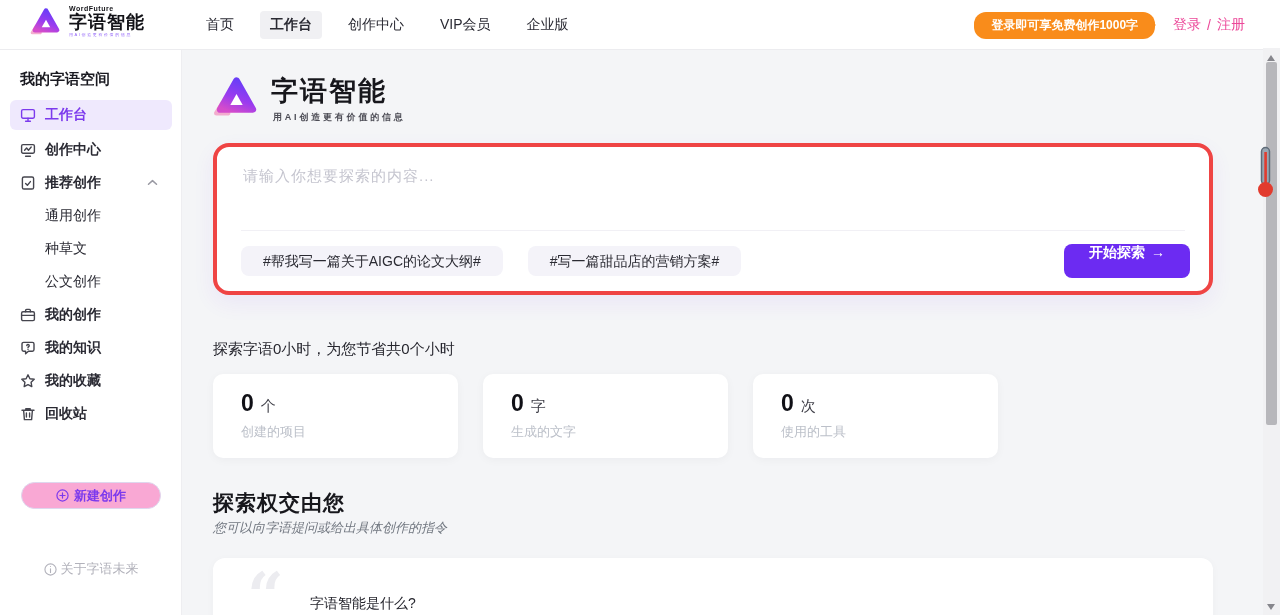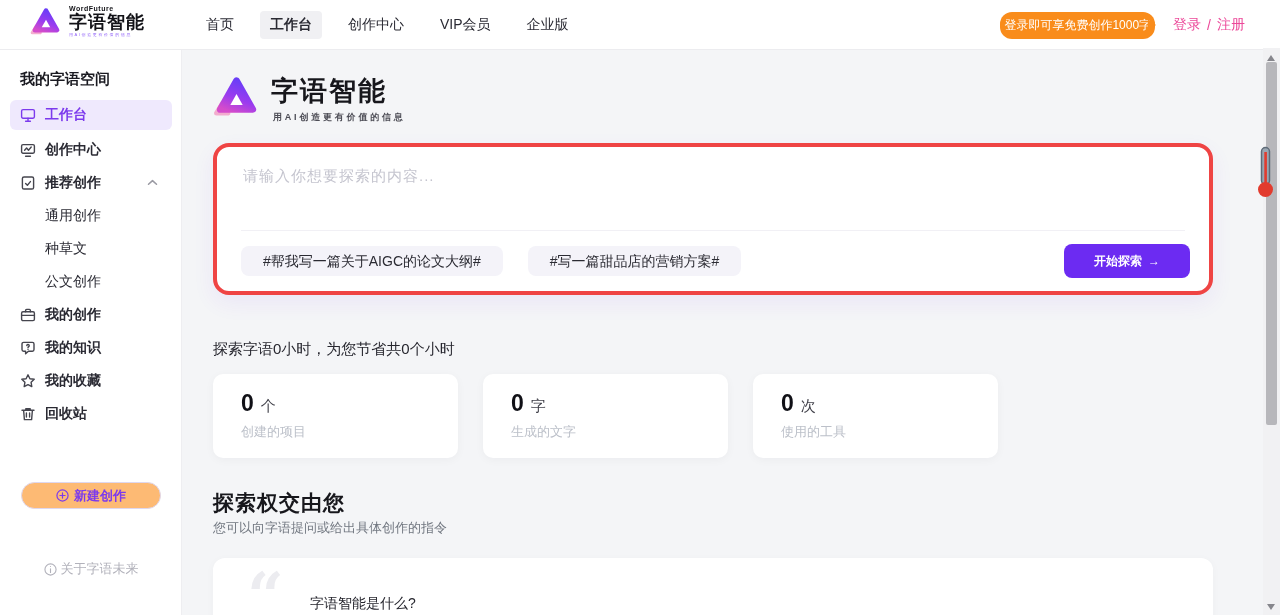--- a/index.html
+++ b/index.html
@@ -10,62 +10,62 @@
   .header { position:absolute; left:0; top:0; width:1280px; height:50px; background:#fff; border-bottom:1px solid #ececef; z-index:5; }
   .logo-group { position:absolute; left:30px; top:5px; display:flex; align-items:center; gap:7px; }
   .logo-txt { display:flex; flex-direction:column; line-height:1; }
   .logo-en { font-size:7px; font-weight:bold; color:#121217; letter-spacing:.5px; margin-bottom:1px; }
   .logo-zh { font-size:18px; font-weight:900; color:#121217; letter-spacing:1px; }
   .logo-dots { font-size:4px; color:#9061f9; letter-spacing:1.6px; margin-top:2px; white-space:nowrap; overflow:hidden; max-width:86px; }
   .nav { position:absolute; left:196px; top:0; height:50px; display:flex; align-items:center; gap:16px; }
   .nav-item { font-size:14px; color:#2a2a33; padding:5px 10px; border-radius:4px; cursor:pointer; white-space:nowrap; }
   .nav-item.active { background:#f0f0f3; font-weight:bold; }
   .header-right { position:absolute; right:35px; top:0; height:50px; display:flex; align-items:center; gap:18px; }
-  .promo { position:relative; background:#f98c1b; color:#fff; font-size:12px; font-weight:normal; padding:5px 4px; border-radius:12px; white-space:nowrap; }
+  .promo { position:relative; background:#f98c1b; color:#fff; font-size:12px; font-weight:bold; padding:5px 17px; border-radius:12px; white-space:nowrap; }
   .promo::after { content:""; position:absolute; right:-7px; top:50%; transform:translateY(-50%); border:6px solid transparent; border-left:8px solid #f98c1b; }
   .auth { font-size:14px; color:#ec4899; display:flex; gap:6px; align-items:center; }
   .auth span { cursor:pointer; }
 
   
   .sidebar { position:absolute; left:0; top:50px; width:182px; height:565px; background:#fff; border-right:1px solid #eeeef1; z-index:4; }
   .sb-title { position:absolute; left:20px; top:20px; font-size:15px; font-weight:800; color:#1b1b22; }
   .sb-list { position:absolute; left:0; top:50px; width:182px; }
   .sb-item { height:33px; display:flex; align-items:center; padding-left:20px; gap:9px; font-size:14px; font-weight:600; color:#2a2a33; cursor:pointer; }
   .sb-item.active { margin:0 10px; padding-left:10px; height:30px; margin-bottom:3px; background:#efe9fd; border-radius:6px; color:#7c3aed; }
   .sb-item svg { flex:0 0 auto; }
   .sb-sub { height:33px; display:flex; align-items:center; padding-left:45px; font-size:14px; font-weight:400; color:#2a2a33; cursor:pointer; }
   .sb-chev { margin-left:auto; margin-right:24px; display:flex; }
-  .new-btn { position:absolute; left:21px; top:432px; width:140px; height:27px; border:1px solid #ded7ee; border-radius:14px; background:#fdba74; display:flex; align-items:center; justify-content:center; gap:5px; color:#7c3aed; font-size:13px; font-weight:700; cursor:pointer; }
+  .new-btn { position:absolute; left:21px; top:432px; width:140px; height:27px; border:1px solid #ded7ee; border-radius:14px; background:#f9a8d4; display:flex; align-items:center; justify-content:center; gap:5px; color:#7c3aed; font-size:13px; font-weight:700; cursor:pointer; }
   .about { position:absolute; left:0; top:510px; width:182px; display:flex; align-items:center; justify-content:center; gap:4px; color:#b2b2bb; font-size:13px; cursor:pointer; }
 
   
   .main { position:absolute; left:182px; top:50px; width:1098px; height:565px; background:#f4f5f7; }
   .hero { position:absolute; left:31px; top:24px; display:flex; gap:11px; }
   .hero-txt { display:flex; flex-direction:column; }
   .hero-zh { font-size:27px; font-weight:900; color:#17171c; letter-spacing:2px; line-height:34px; }
   .hero-tag { font-size:9px; font-weight:600; color:#4c4c55; letter-spacing:2.8px; margin-top:3px; margin-left:2px; }
 
   .search-card { position:absolute; left:31px; top:93px; width:1000px; height:152px; background:#fff; border:4px solid #ef4444; border-radius:16px; box-shadow:0 8px 22px rgba(109,43,242,.07); }
   .search-input { position:absolute; left:26px; top:20px; width:900px; height:58px; border:none; outline:none; resize:none; background:transparent; font-family:inherit; font-size:15px; color:#333; letter-spacing:1px; }
   .search-input::placeholder { color:#c5c5cf; }
   .search-divider { position:absolute; left:24px; right:24px; bottom:60px; height:1px; background:#f1f0f5; }
   .chip-row { position:absolute; left:24px; right:19px; bottom:13px; height:34px; display:flex; align-items:center; gap:25px; }
   .chip { height:30px; line-height:30px; padding:0 22px; background:#f4f3f9; border-radius:8px; font-size:14px; color:#2b2b33; white-space:nowrap; cursor:pointer; }
-  .go-btn { margin-left:auto; width:126px; height:34px; background:#6c2bf2; border:none; border-radius:8px; color:#fff; font-size:12px; font-weight:600; font-family:inherit; display:flex; align-items:center; justify-content:center; gap:6px; cursor:pointer; }
+  .go-btn { margin-left:auto; width:126px; height:34px; background:#6c2bf2; border:none; border-radius:8px; color:#fff; font-size:14px; font-weight:600; font-family:inherit; display:flex; align-items:flex-start; justify-content:center; gap:6px; cursor:pointer; }
 
   .stats-summary { position:absolute; left:31px; top:290px; font-size:15px; color:#26262e; }
   .cards-row { position:absolute; left:31px; top:324px; display:flex; gap:25px; }
   .stat-card { width:245px; height:84px; background:#fff; border-radius:10px; box-shadow:0 2px 10px rgba(20,20,40,.04); padding:16px 0 0 28px; }
   .stat-num { display:flex; align-items:baseline; gap:7px; }
   .stat-val { font-size:23px; font-weight:800; color:#101016; }
   .stat-unit { font-size:15px; color:#3f3f48; }
   .stat-label { font-size:13px; color:#bcc0c9; margin-top:6px; }
 
   .sec-title { position:absolute; left:31px; top:439px; font-size:21px; font-weight:800; color:#17171c; letter-spacing:1px; }
-  .sec-sub { position:absolute; left:31px; top:469px; font-size:13px; color:#717780; }
+  .sec-sub { position:absolute; left:31px; top:469px; font-size:13px; color:#717780;font-style:italic; }
   .quote-card { position:absolute; left:31px; top:508px; width:1000px; height:90px; background:#fff; border-radius:12px; box-shadow:0 2px 10px rgba(20,20,40,.03); }
   .quote-mark { position:absolute; left:34px; top:6px; font-family:"DejaVu Serif","Liberation Serif",serif; font-weight:bold; font-size:64px; color:#ececf0; line-height:1; }
   .quote-text-left { position:absolute; left:97px; top:37px; font-size:14px; color:#26262e; }
   .quote-text-right { position:absolute; left:641px; top:37px; font-size:14px; color:#26262e; }
 
   
   .scrollbar { position:absolute; right:0; top:48px; width:17px; height:567px; background:#f1f1f3; z-index:6; }
   .sc-arrow-up { position:absolute; left:4px; top:7px; width:0; height:0; border-left:4.5px solid transparent; border-right:4.5px solid transparent; border-bottom:6px solid #86868c; }
   .sc-arrow-down { position:absolute; left:4px; bottom:5px; width:0; height:0; border-left:4.5px solid transparent; border-right:4.5px solid transparent; border-top:6px solid #86868c; }
   .sc-thumb { position:absolute; left:3px; top:14px; width:11px; height:363px; background:#b7b7bb; border-radius:2px; cursor:pointer; }

